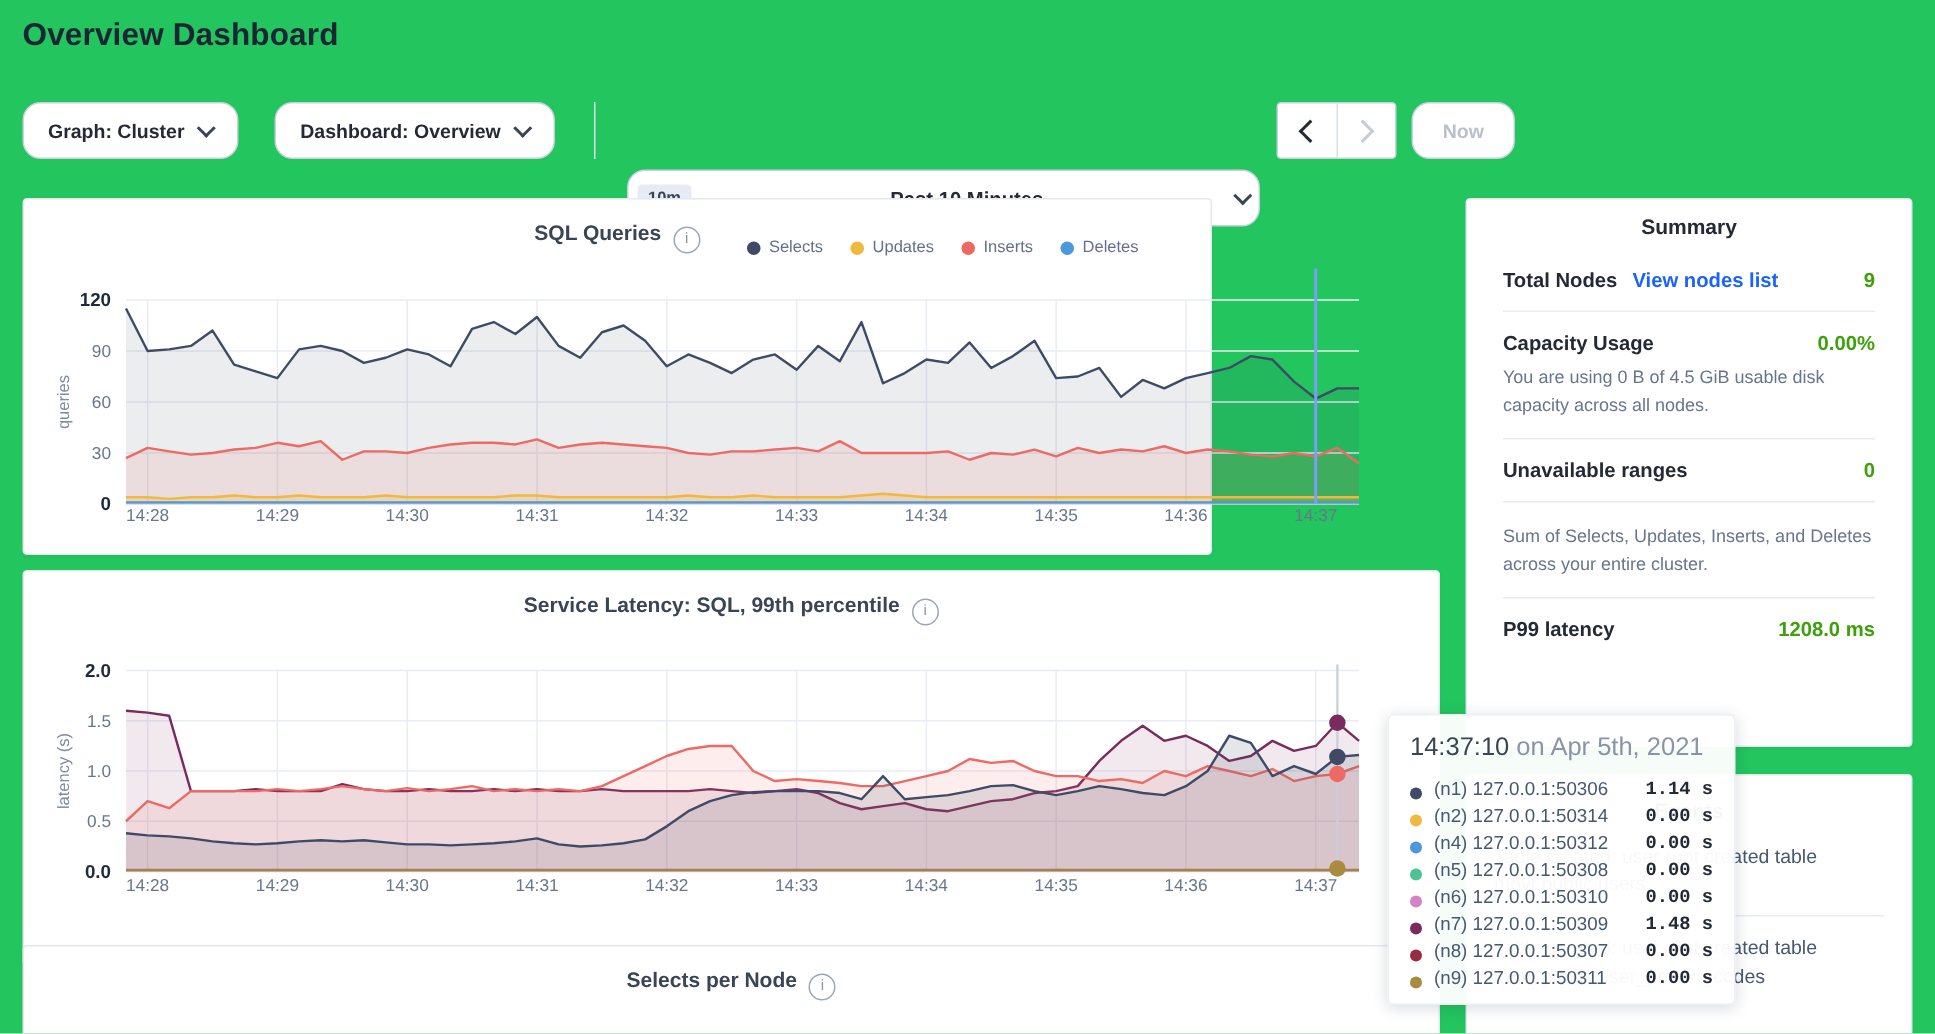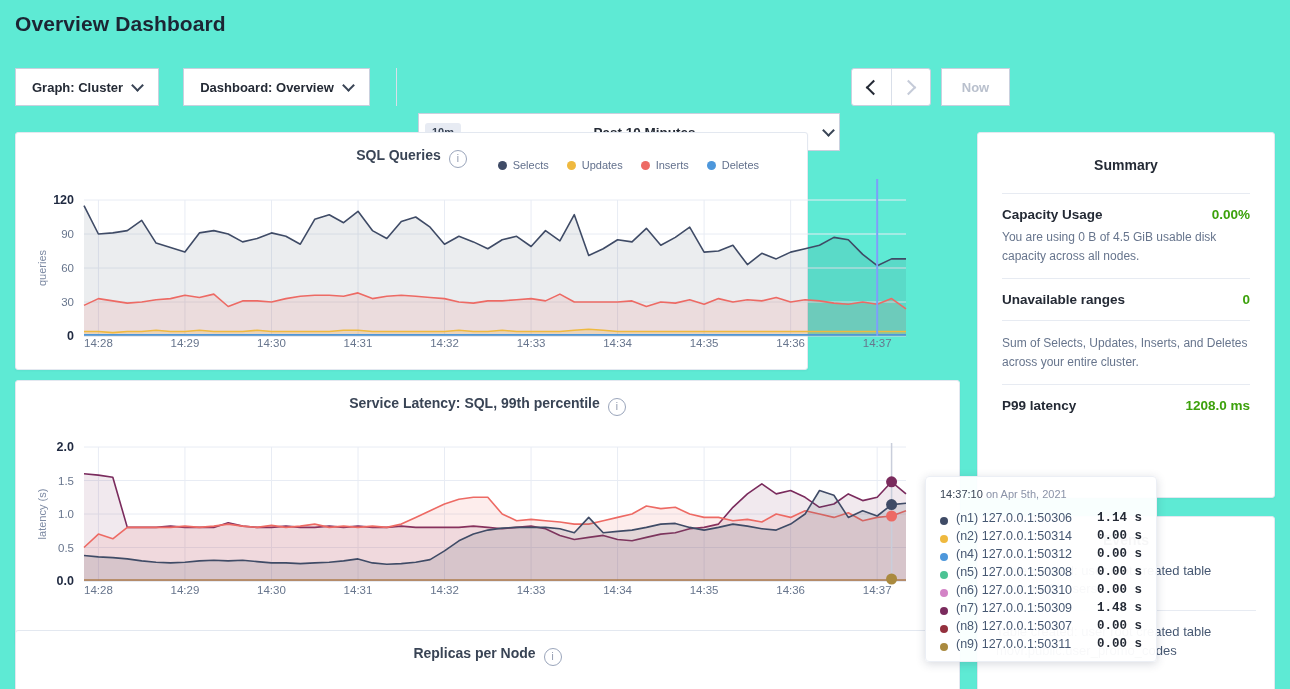--- a/index.html
+++ b/index.html
@@ -1,20 +1,20 @@
 <!DOCTYPE html>
 <html><head>
 <meta charset="utf-8">
 <style>
   html,body{margin:0;padding:0;background:#f5f7fb;font-family:"Liberation Sans",sans-serif;}
-  .page{position:relative;width:1290px;height:689px;overflow:hidden;background:#5eead4;color:#242a35;}
+  .page{position:relative;width:1290px;height:689px;overflow:hidden;background:#22c55e;color:#242a35;}
   h1.page-title{position:absolute;left:15px;top:12px;margin:0;font-size:21px;font-weight:600;color:#1c2534;letter-spacing:.1px;}
   
   .controls{position:absolute;left:0;top:68px;width:100%;height:38px;}
-  .btn{box-sizing:border-box;background:#fff;border:1px solid #c9d0de;border-radius:0;height:38px;
+  .btn{box-sizing:border-box;background:#fff;border:1px solid #c9d0de;border-radius:12px;height:38px;
        display:flex;align-items:center;justify-content:center;font-family:inherit;font-size:13px;font-weight:700;color:#242a35;cursor:pointer;padding:0 6px;}
   .dd1{position:absolute;left:15px;width:144px;}
   .dd2{position:absolute;left:183px;width:187px;}
   .vdiv{position:absolute;left:396px;top:0;width:1px;height:38px;background:#d9dfe9;}
   .timepicker{position:absolute;left:418px;width:422px;justify-content:flex-start;margin-top:45px;}
   .badge{background:#e7ebf3;border-radius:3px;font-size:11px;font-weight:700;color:#394455;padding:3px 7px;margin-right:14px;}
   .tp-label{flex:1;text-align:center;font-weight:700;font-size:13.5px;}
   .chev{width:7px;height:7px;border-right:2px solid #394455;border-bottom:2px solid #394455;transform:rotate(45deg);display:inline-block;margin-left:10px;margin-top:-4px;}
   .arrows{position:absolute;left:851px;width:80px;height:38px;box-sizing:border-box;background:#fff;border:1px solid #c9d0de;border-radius:3px;display:flex;}
   .arrow-btn{flex:1;border:none;background:transparent;display:flex;align-items:center;justify-content:center;cursor:pointer;}
@@ -32,38 +32,38 @@
         font-size:10px;font-weight:400;font-style:normal;text-align:center;margin-left:8px;vertical-align:-2px;cursor:pointer;}
   .legend{position:absolute;top:26px;right:48px;display:flex;gap:18px;}
   .legend-item{display:flex;align-items:center;gap:6px;font-size:11px;color:#62708c;cursor:pointer;}
   .legend-dot{width:9px;height:9px;border-radius:50%;}
   svg.chart{position:absolute;left:0;top:0;}
   .xtick{font-family:"Liberation Sans",sans-serif;font-size:11.5px;fill:#67758d;}
   .ytick{font-family:"Liberation Sans",sans-serif;font-size:11.5px;fill:#67758d;}
   .ytick.bold{font-size:12.5px;font-weight:700;fill:#1f2940;}
   .ylabel{font-family:"Liberation Sans",sans-serif;font-size:11px;fill:#7d8aa3;}
   
-  .summary-card{left:977px;top:132px;width:298px;height:366px;padding:24px 24px;}
+  .summary-card{left:977px;top:132px;width:298px;height:366px;padding:10px 24px;}
   .summary-title{text-align:center;font-size:14px;font-weight:700;color:#242a35;margin-bottom:20px;}
   .srow{display:flex;align-items:baseline;font-size:13.5px;font-weight:700;color:#242a35;}
   .srow .grow{flex:1;}
   .slink{color:#1a64f6;margin-left:10px;cursor:pointer;text-decoration:none;font-weight:700;}
   .sval{color:#3ca10b;font-weight:700;}
   .sdesc{font-size:12px;color:#67758d;font-weight:400;line-height:1.55;margin-top:6px;}
   .sdivider{height:1px;background:#e7ebf2;margin:13px 0;}
   
   .events-card{left:977px;top:516px;width:298px;height:200px;padding:15px 18px;}
   .events-title{text-align:center;font-size:14px;font-weight:700;color:#242a35;margin-bottom:14px;}
   .event-item{font-size:13px;color:#475872;line-height:1.4;}
   .edivider{height:1px;background:#e7ebf2;margin:12px 0;}
   
   .tooltip{position:absolute;left:925px;top:476px;width:232px;box-sizing:border-box;padding:11px 14px 10px 14px;
            background:rgba(255,255,255,.96);border:1px solid #eceff5;border-radius:4px;
            box-shadow:0 2px 10px rgba(40,50,80,.18);z-index:10;}
-  .tt-head{font-size:11px;color:#475872;margin-bottom:7px;}
+  .tt-head{font-size:17px;color:#475872;margin-bottom:7px;}
   .tt-head .tt-time{color:#394455;}
   .tt-head .tt-date{color:#8a93a8;}
   .tt-row{display:flex;align-items:flex-end;height:18px;font-size:12.5px;color:#475872;}
   .tt-dot{width:8px;height:8px;border-radius:50%;margin-right:8px;flex:none;}
   .tt-node{flex:1;white-space:nowrap;}
   .tt-val{font-weight:700;color:#242a35;white-space:nowrap;font-family:Liberation Mono, monospace;}
 </style>
 </head>
 <body>
 
@@ -208,26 +208,31 @@
         <line x1="875.578947368421" y1="62" x2="875.578947368421" y2="200" stroke="#C9CEDB" stroke-width="1.5"></line>
         <circle cx="875.578947368421" cy="100.84" r="5.5" fill="#7A2B5D"></circle>
         <circle cx="875.578947368421" cy="123.62" r="5.5" fill="#3F4B66"></circle>
         <circle cx="875.578947368421" cy="135.01" r="5.5" fill="#ED6A64"></circle>
         <circle cx="875.578947368421" cy="197.99" r="5.5" fill="#AA8A3F"></circle>
       </svg>
   </div>
 
   <div class="card chart-card-3">
     <div class="chart-title">
-      <span>Replicas per Node</span><span class="info">i</span>
+      <span>Selects per Node</span><span class="info">i</span>
     </div>
   </div>
 
   <div class="card summary-card">
     <div class="summary-title">Summary</div>
+    <div class="srow">
+      <span>Total Nodes</span>
+      <a class="slink grow">View nodes list</a>
+      <span class="sval">9</span>
+    </div>
     <div class="sdivider"></div>
     <div class="srow">
       <span class="grow">Capacity Usage</span>
       <span class="sval">0.00%</span>
     </div>
     <div class="sdesc">You are using 0 B of 4.5 GiB usable disk capacity across all nodes.</div>
     <div class="sdivider"></div>
     <div class="srow">
       <span class="grow">Unavailable ranges</span>
       <span class="sval">0</span>

